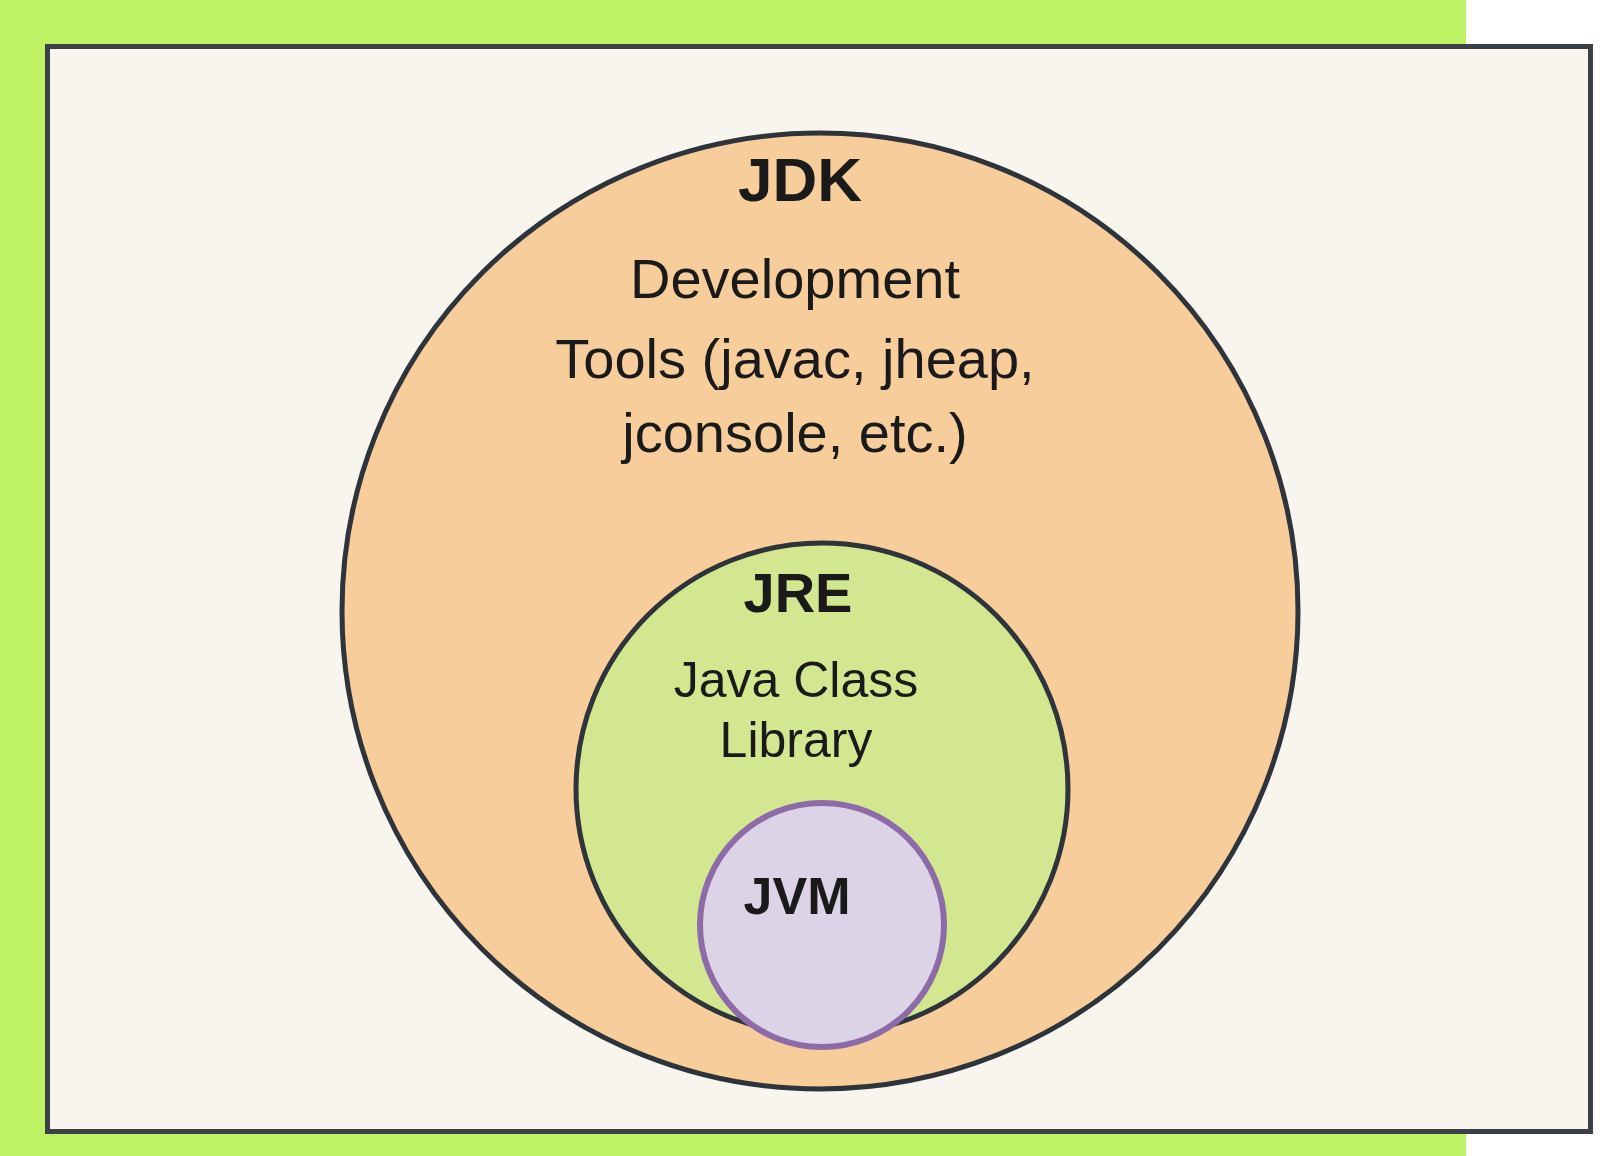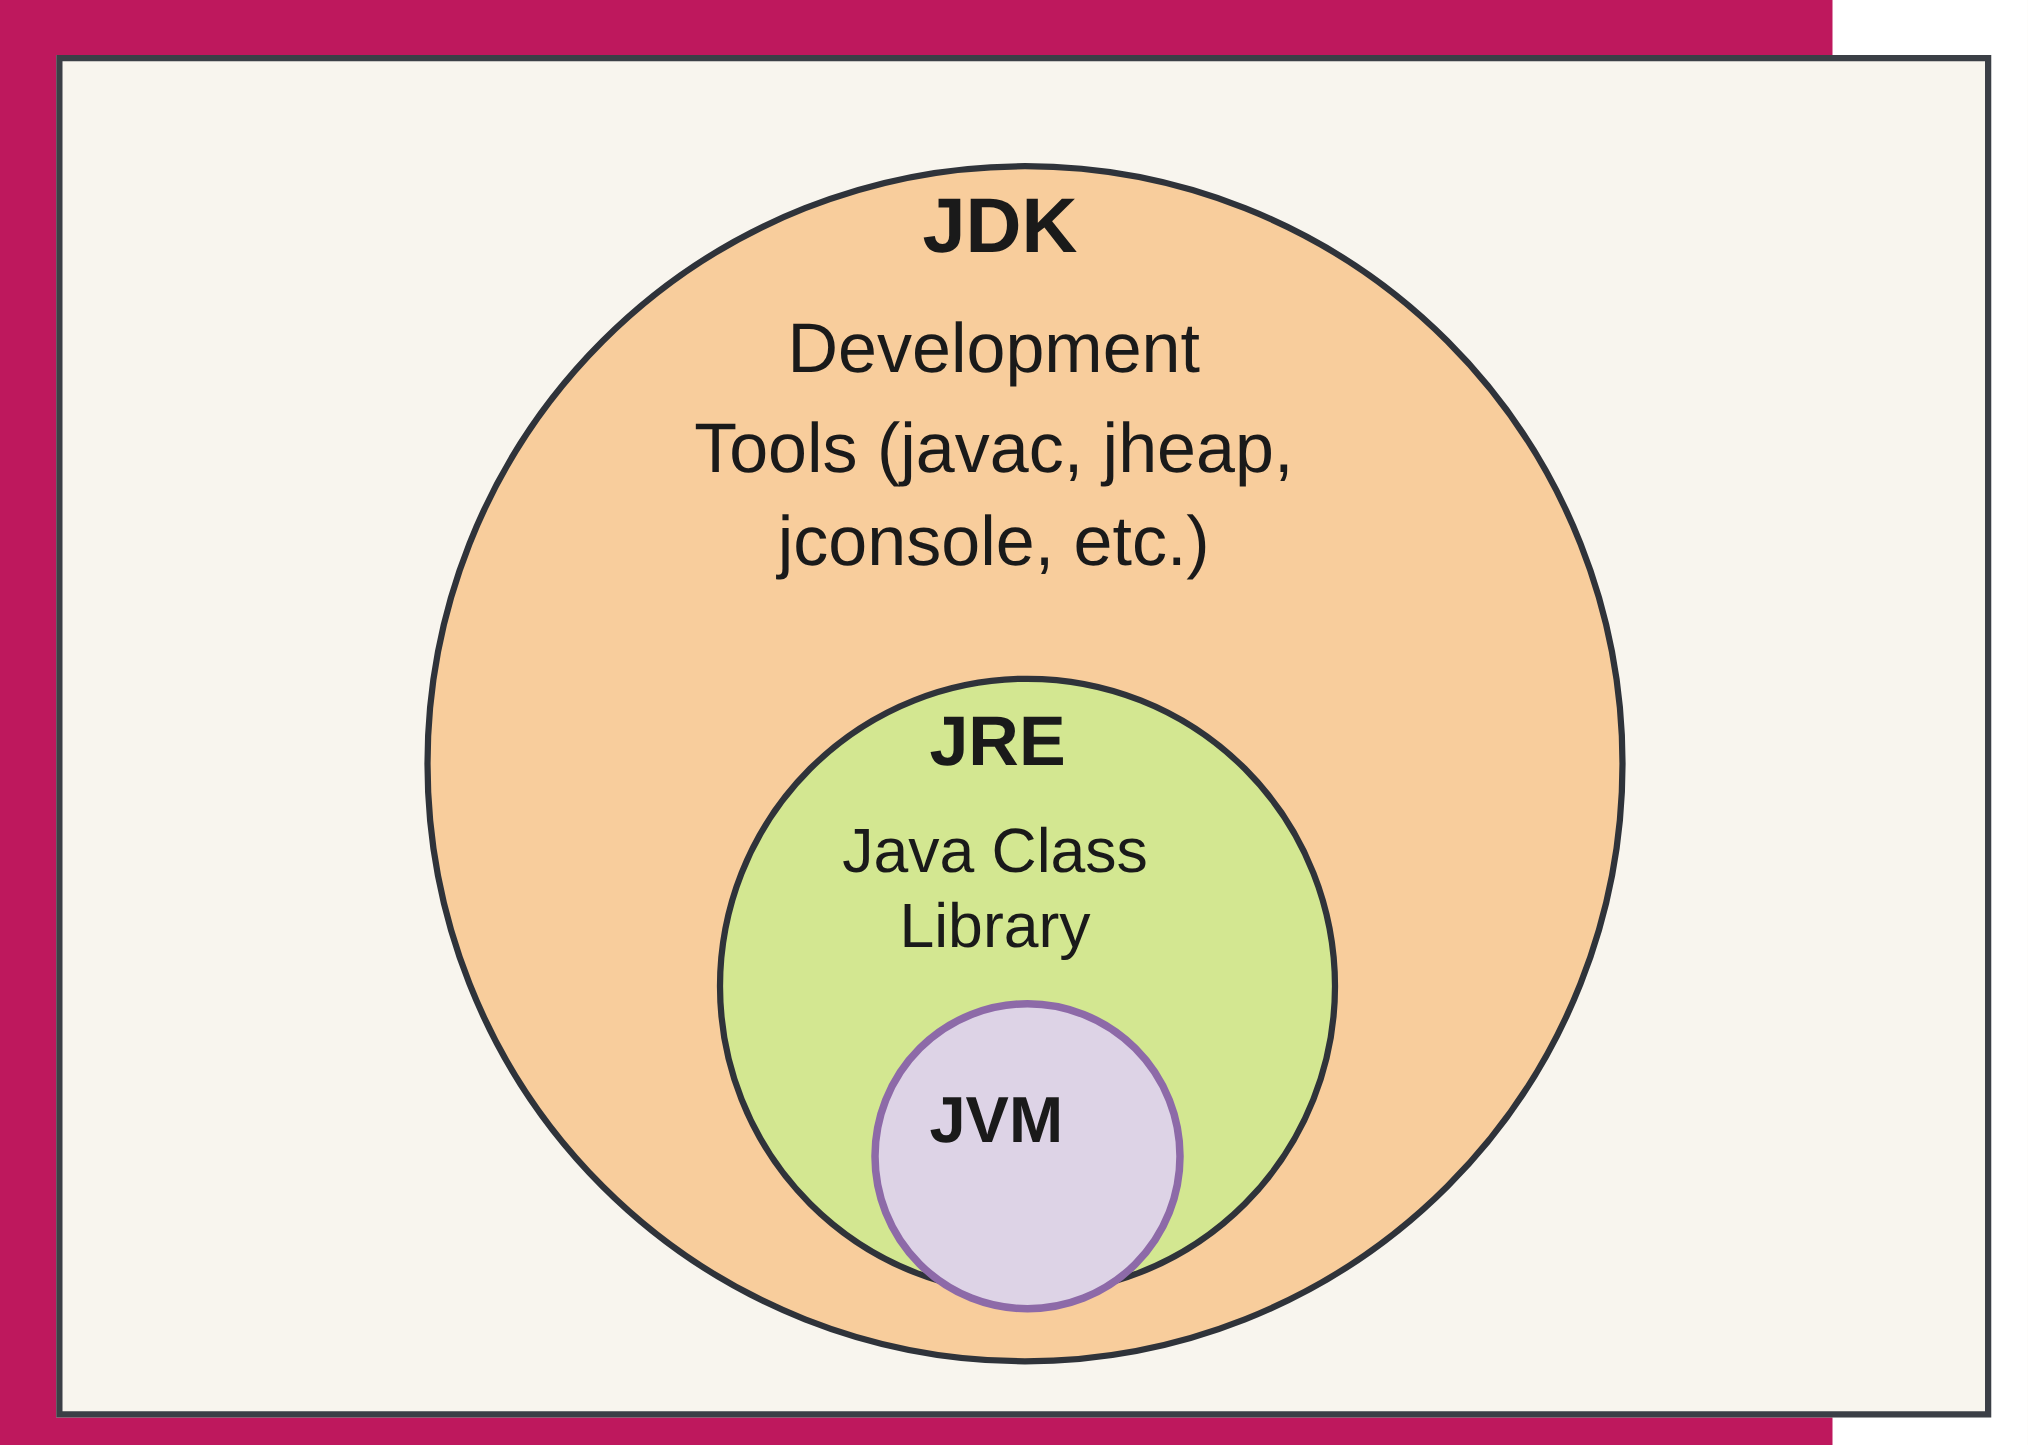--- a/index.html
+++ b/index.html
@@ -10,21 +10,21 @@
   body {
     width: 1622px;
     height: 1156px;
     font-family: "Liberation Sans", sans-serif;
     overflow: hidden;
   }
   #diagram-root {
     position: relative;
     width: 1466px;
     height: 1156px;
-    background: #be185d;
+    background: #bef264;
   }
   .frame {
     position: absolute;
     left: 45px;
     top: 44px;
     width: 1548px;
     height: 1090px;
     background: #f8f5ee;
     border: 5px solid #3b3f46;
     box-sizing: border-box;

